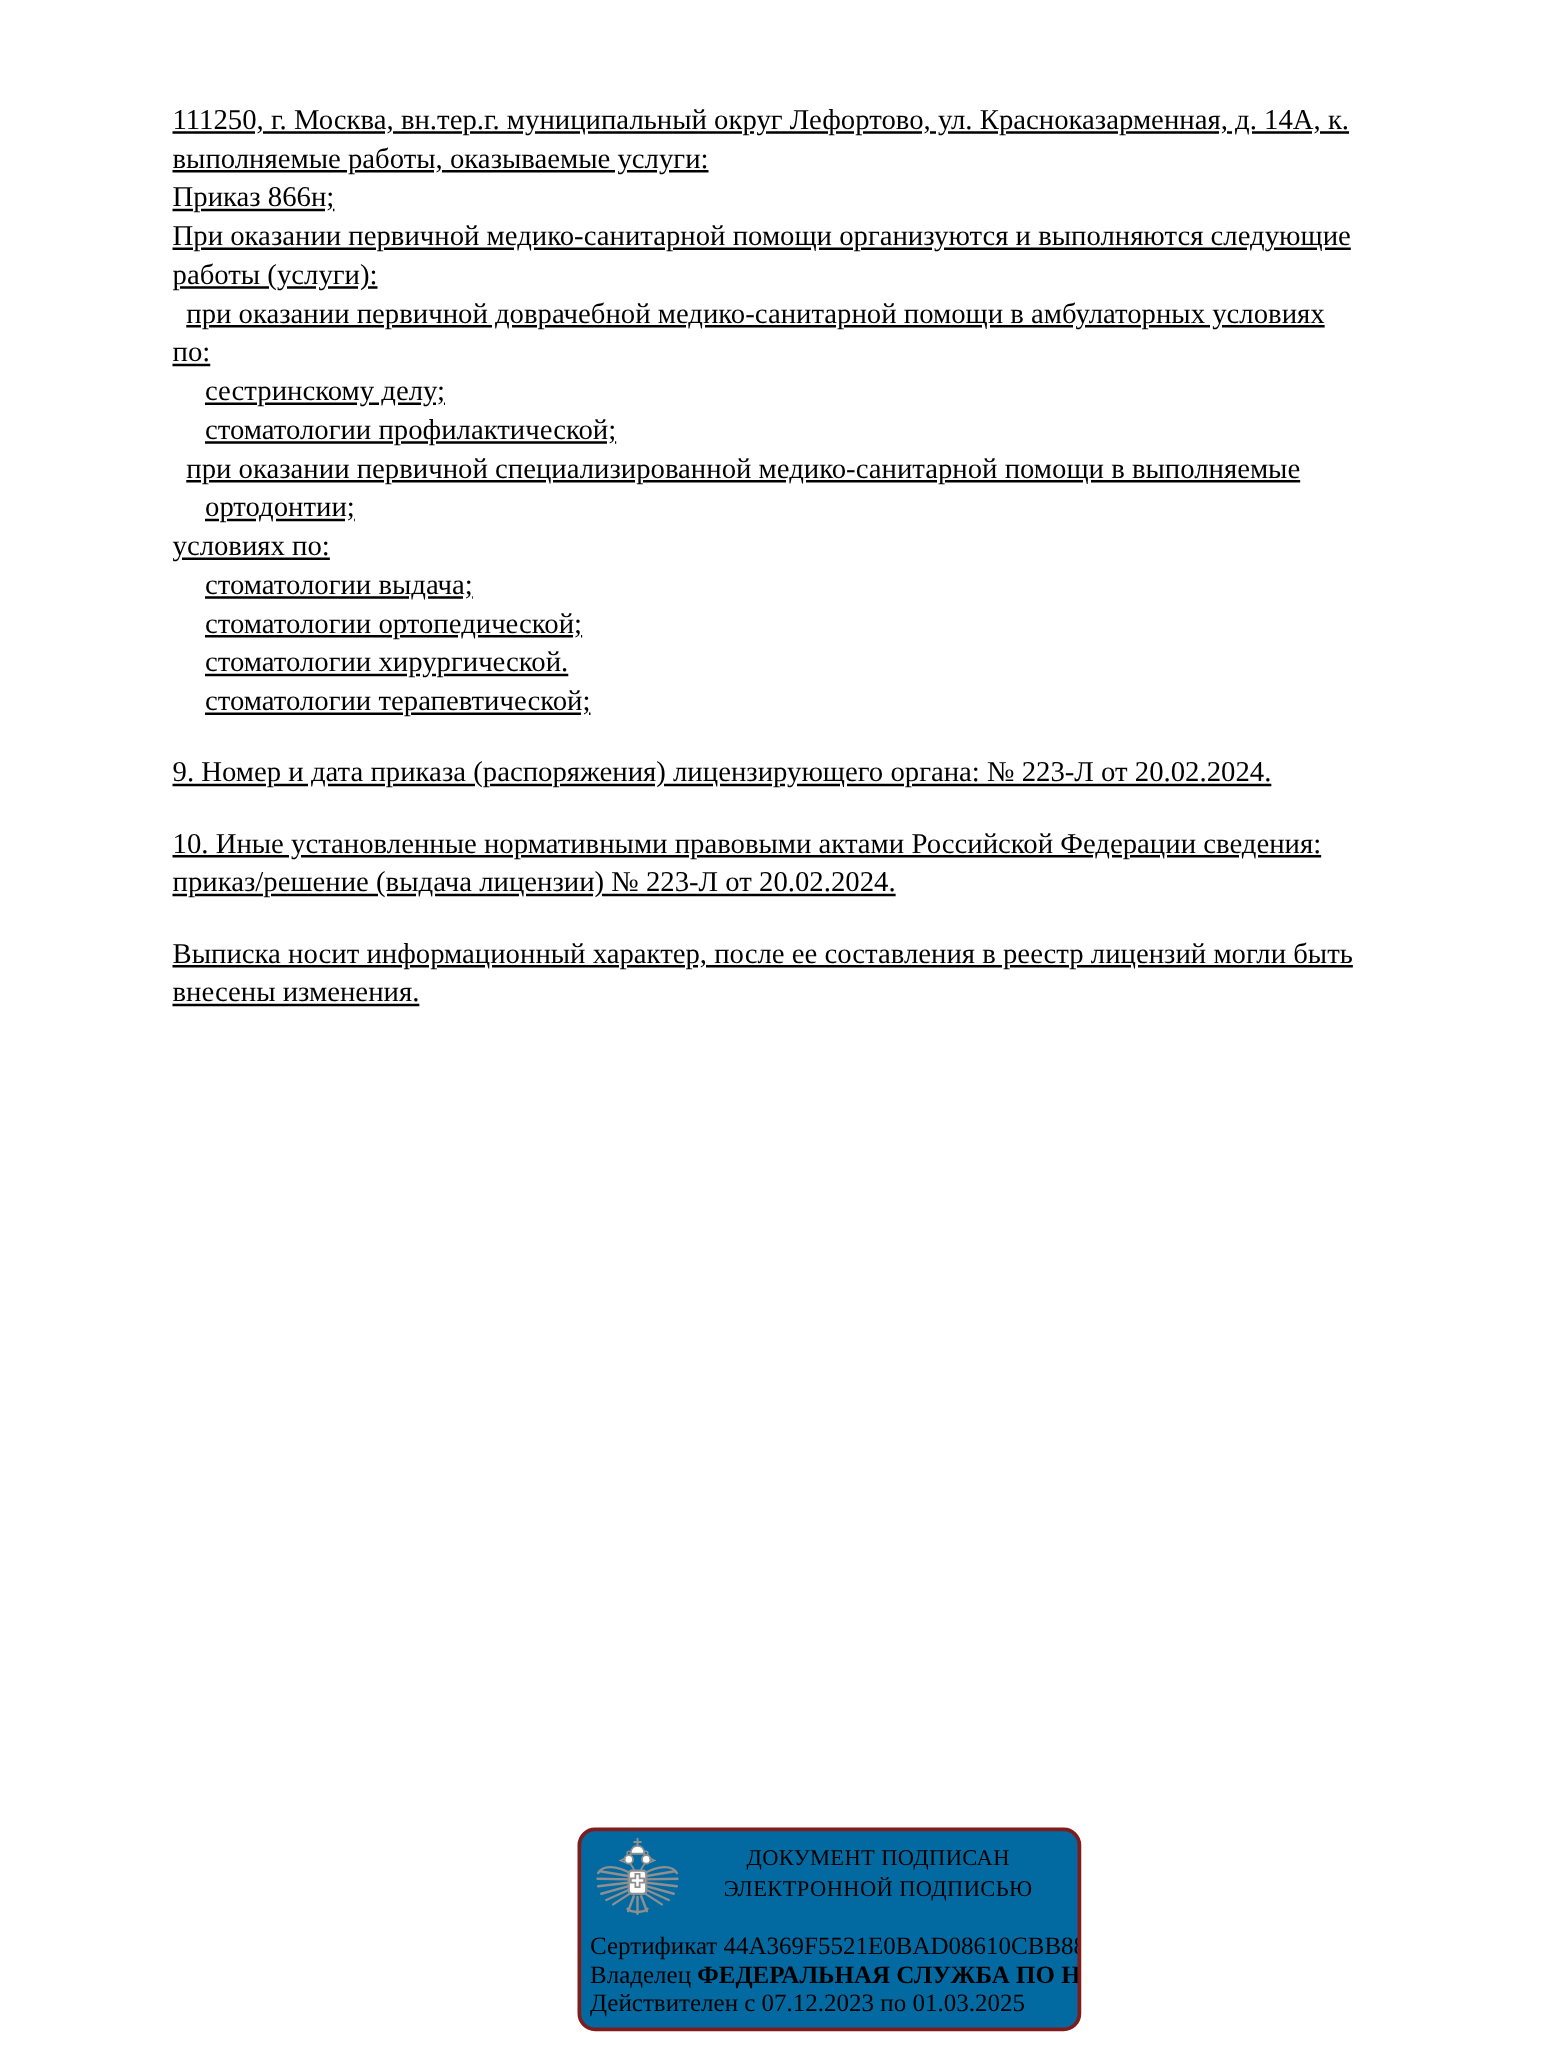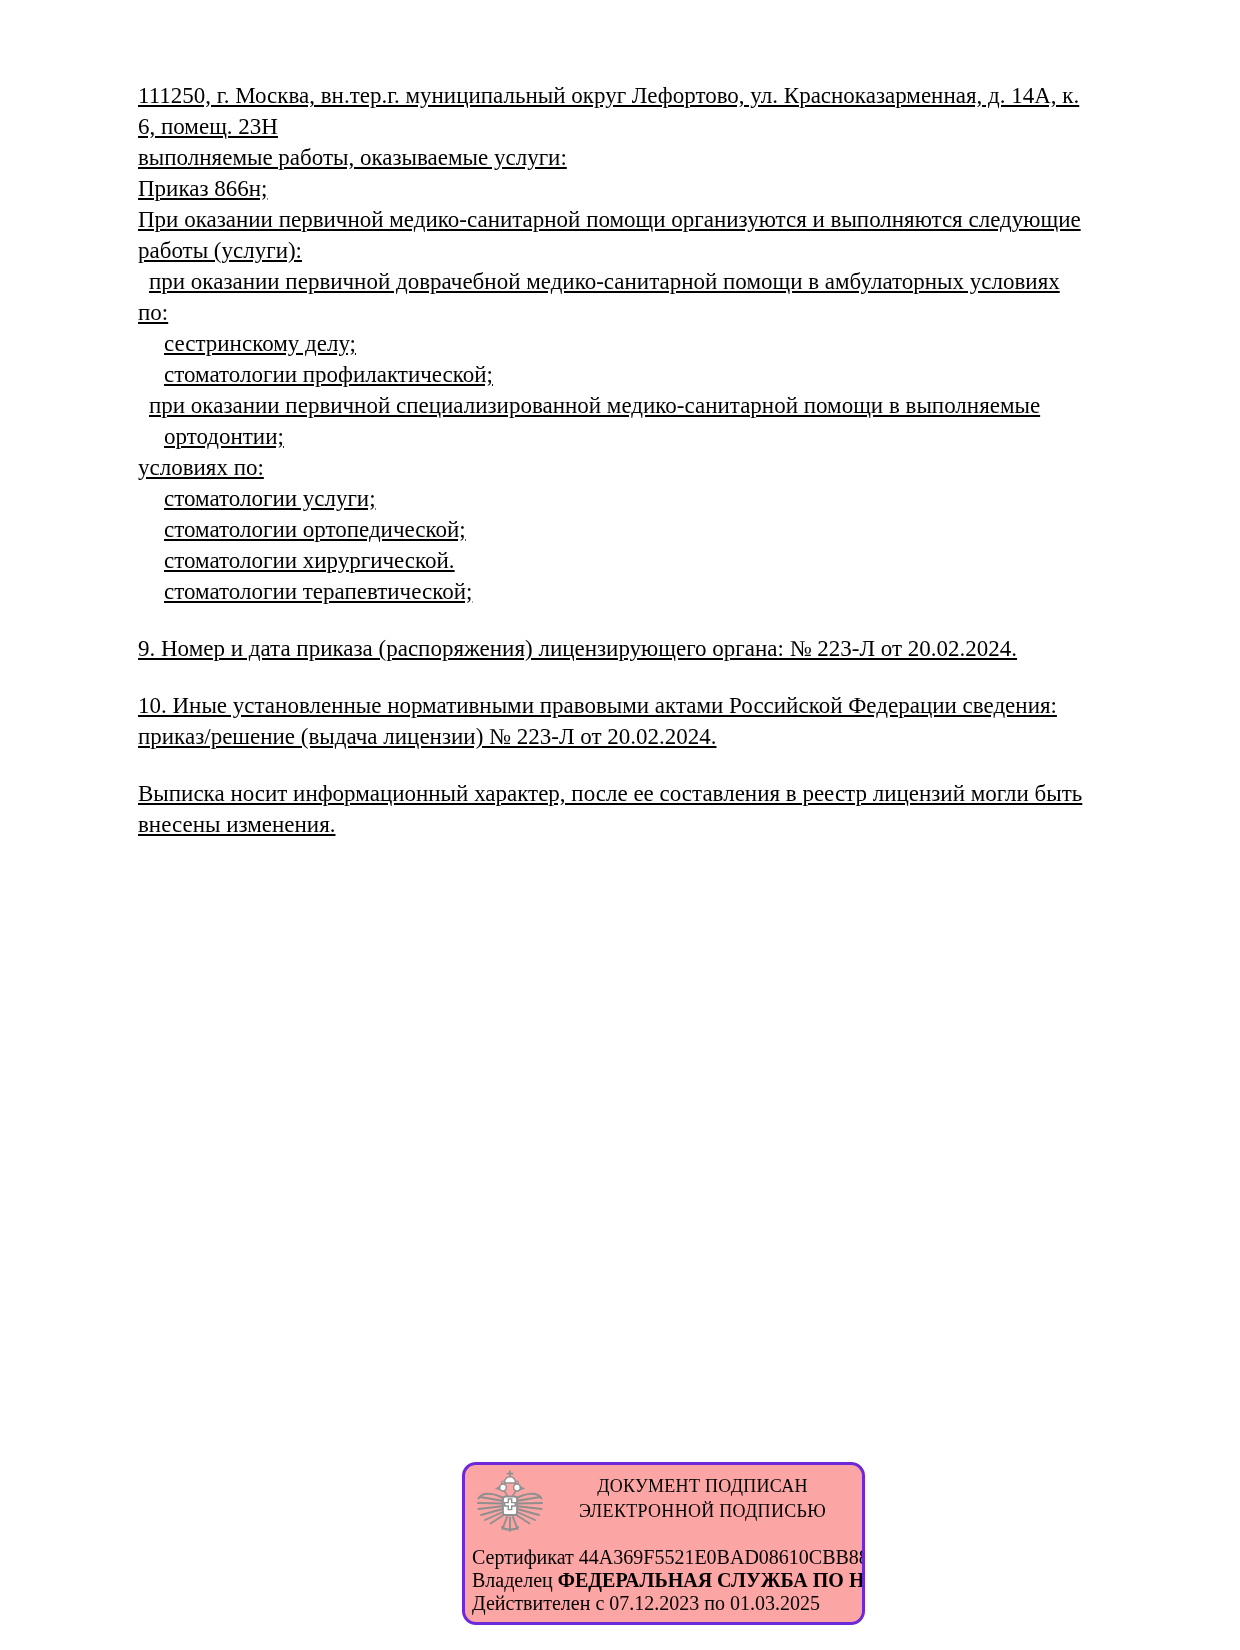--- a/index.html
+++ b/index.html
@@ -20,23 +20,23 @@
   .line{height:31px;white-space:nowrap}
   .line.blank{height:26px}
   .line.ind1{padding-left:11px}
   .line.ind2{padding-left:26px}
 
   
   .stamp{
     position:absolute;
     left:462px;top:1462px;width:403px;height:163px;
     box-sizing:border-box;
-    border:3px solid #6d28d9;
+    border:3px solid #7f1d1d;
     border-radius:14px;
-    background:#fca5a5;
+    background:#0369a1;
     overflow:hidden;
   }
   .emblem{
     position:absolute;left:8px;top:5px;width:74px;height:73px;
   }
   .stamp-title{
     position:absolute;left:82px;right:4px;top:9px;
     text-align:center;
     font-size:18px;line-height:25px;
     letter-spacing:0.3px;
@@ -48,33 +48,32 @@
     white-space:nowrap;
   }
   .stamp-info .lbl{margin-right:5px}
   .owner-value{font-weight:bold}
 </style>
 </head>
 <body>
 
 <div class="doc-text">
     <div class="line">111250, г. Москва, вн.тер.г. муниципальный округ Лефортово, ул. Красноказарменная, д. 14А, к.</div>
-    <div class="line">6, помещ. 23Н</div>
     <div class="line">выполняемые работы, оказываемые услуги:</div>
     <div class="line">Приказ 866н;</div>
     <div class="line">При оказании первичной медико-санитарной помощи организуются и выполняются следующие</div>
     <div class="line">работы (услуги):</div>
     <div class="line ind1">при оказании первичной доврачебной медико-санитарной помощи в амбулаторных условиях</div>
     <div class="line">по:</div>
     <div class="line ind2">сестринскому делу;</div>
     <div class="line ind2">стоматологии профилактической;</div>
     <div class="line ind1">при оказании первичной специализированной медико-санитарной помощи в выполняемые</div>
     <div class="line ind2">ортодонтии;</div>
     <div class="line">условиях по:</div>
-    <div class="line ind2">стоматологии услуги;</div>
+    <div class="line ind2">стоматологии выдача;</div>
     <div class="line ind2">стоматологии ортопедической;</div>
     <div class="line ind2">стоматологии хирургической.</div>
     <div class="line ind2">стоматологии терапевтической;</div>
     <div class="line blank"></div>
     <div class="line">9. Номер и дата приказа (распоряжения) лицензирующего органа: № 223-Л от 20.02.2024.</div>
     <div class="line blank"></div>
     <div class="line">10. Иные установленные нормативными правовыми актами Российской Федерации сведения:</div>
     <div class="line">приказ/решение (выдача лицензии) № 223-Л от 20.02.2024.</div>
     <div class="line blank"></div>
     <div class="line">Выписка носит информационный характер, после ее составления в реестр лицензий могли быть</div>

